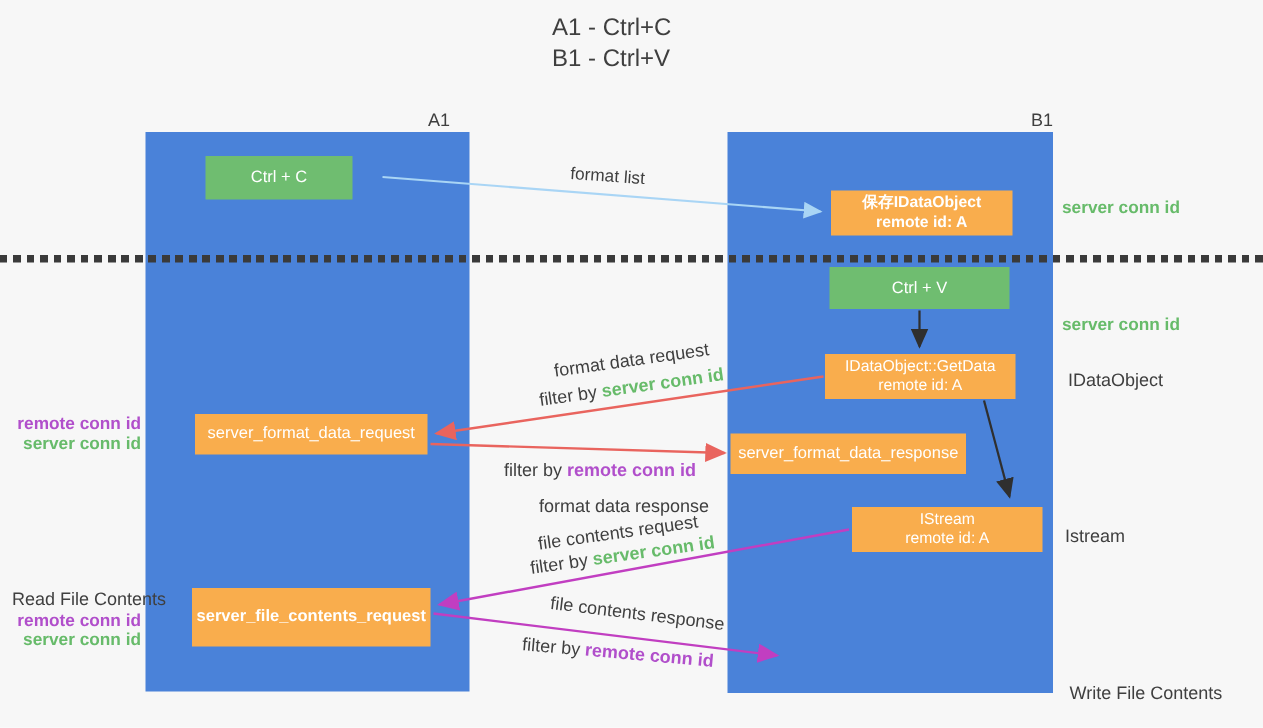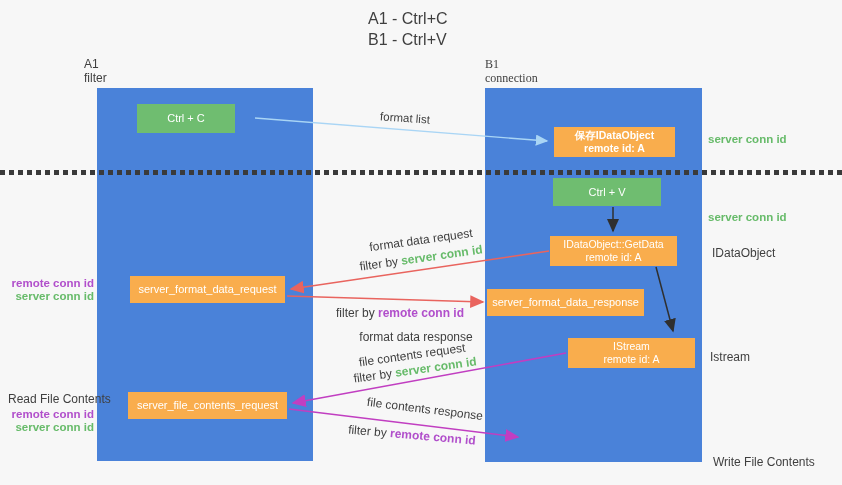--- a/index.html
+++ b/index.html
@@ -7,25 +7,25 @@
     position:relative; width:842px; height:485px;
     background:var(--background,#f7f7f7);
     font-family:"Liberation Sans", sans-serif;
     overflow:hidden;
   }
   .title {
     position:absolute; left:368px; top:8px;
     font-size:16px; line-height:21px; color:var(--text-dark,#3f3f3f);
   }
   .col-header {
-    position:absolute; top:57px; text-align:left;
+    position:absolute; top:73px; text-align:right;
     font-size:12px; line-height:14px; color:var(--text-dark,#3f3f3f);
   }
   .col-header.a1 { left:84px;  width:216px; }
-  .col-header.b1 { left:485px; width:217px;font-family:Liberation Serif, serif; }
+  .col-header.b1 { left:485px; width:217px; }
   .lifeline { position:absolute; top:88px; background:var(--lifeline-blue,#4a82d9); }
   .lifeline.a1 { left:97px;  width:216px; height:373px; }
   .lifeline.b1 { left:485px; width:217px; height:374px; }
   .divider {
     position:absolute; left:0; top:170px; width:842px; height:5px;
     background:repeating-linear-gradient(90deg,#3a3a3a 0 5px,transparent 5px 9px);
   }
   .node {
     position:absolute; display:flex; flex-direction:column;
     align-items:center; justify-content:center;
@@ -104,21 +104,21 @@
 
   <div class="node green" style="left:137px; top:104px; width:98px; height:29px;">
     <span>Ctrl + C</span>
   </div>
 
   <div class="node orange two-line" style="left:554px; top:127px; width:121px; height:30px;font-weight:bold;">
     <span>保存IDataObject</span>
     <span>remote id: A</span>
   </div>
 
-  <div class="node green" style="left:553px; top:178px; width:108px; height:28px;">
+  <div class="node green" style="left:553px; top:178px; width:120px; height:28px;">
     <span>Ctrl + V</span>
   </div>
 
   <div class="node orange two-line" style="left:550px; top:236px; width:127px; height:30px;">
     <span>IDataObject::GetData</span>
     <span>remote id: A</span>
   </div>
 
   <div class="node orange" style="left:487px; top:289px; width:157px; height:27px;">
     <span>server_format_data_response</span>
@@ -126,21 +126,21 @@
 
   <div class="node orange" style="left:130px; top:276px; width:155px; height:27px;">
     <span>server_format_data_request</span>
   </div>
 
   <div class="node orange two-line" style="left:568px; top:338px; width:127px; height:30px;">
     <span>IStream</span>
     <span>remote id: A</span>
   </div>
 
-  <div class="node orange" style="left:128px; top:392px; width:159px; height:27px;">
+  <div class="node orange" style="left:128px; top:392px; width:159px; height:39px;font-weight:bold;">
     <span>server_file_contents_request</span>
   </div>
 
 
   <div class="alabel" style="left:405px; top:118px; font-size:11.5px; transform:translate(-50%,-50%) rotate(4deg);">format list</div>
 
   <div class="alabel" style="left:421px; top:240px; transform:translate(-50%,-50%) rotate(-8deg);">format data request</div>
   <div class="alabel" style="left:421px; top:258px; transform:translate(-50%,-50%) rotate(-8deg);">
     <span>filter by </span><span class="green-t">server conn id</span>
   </div>

